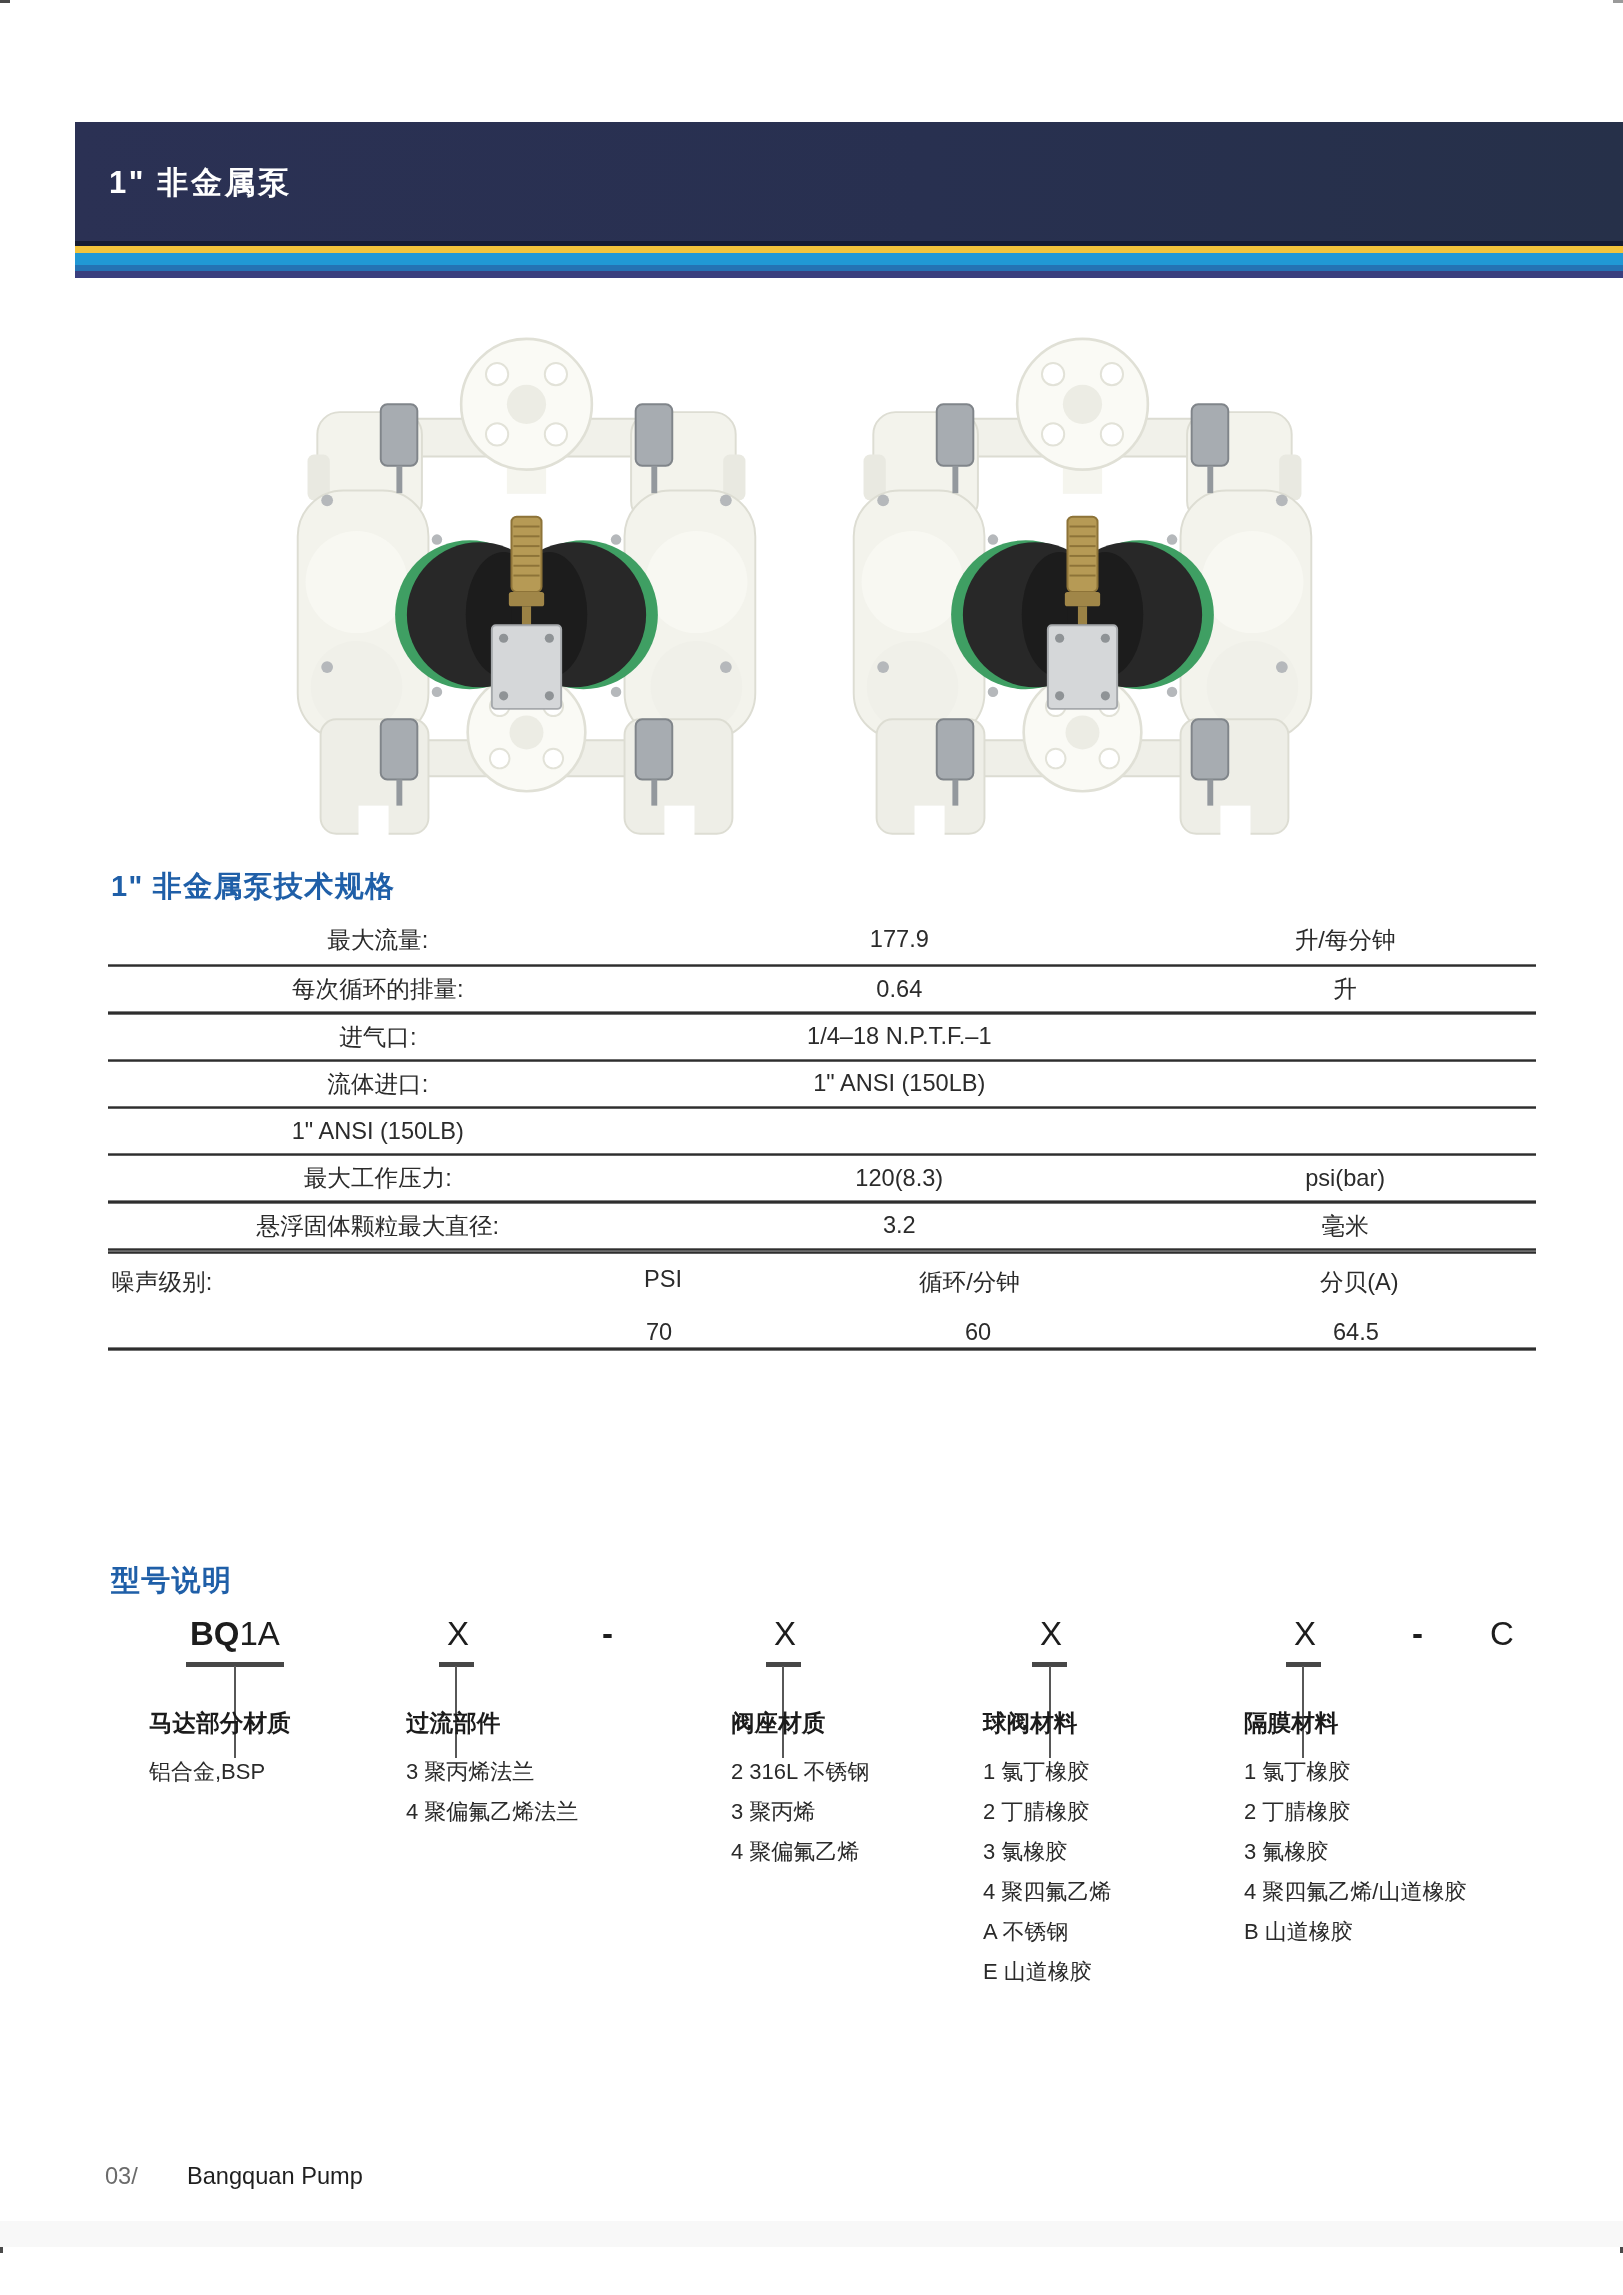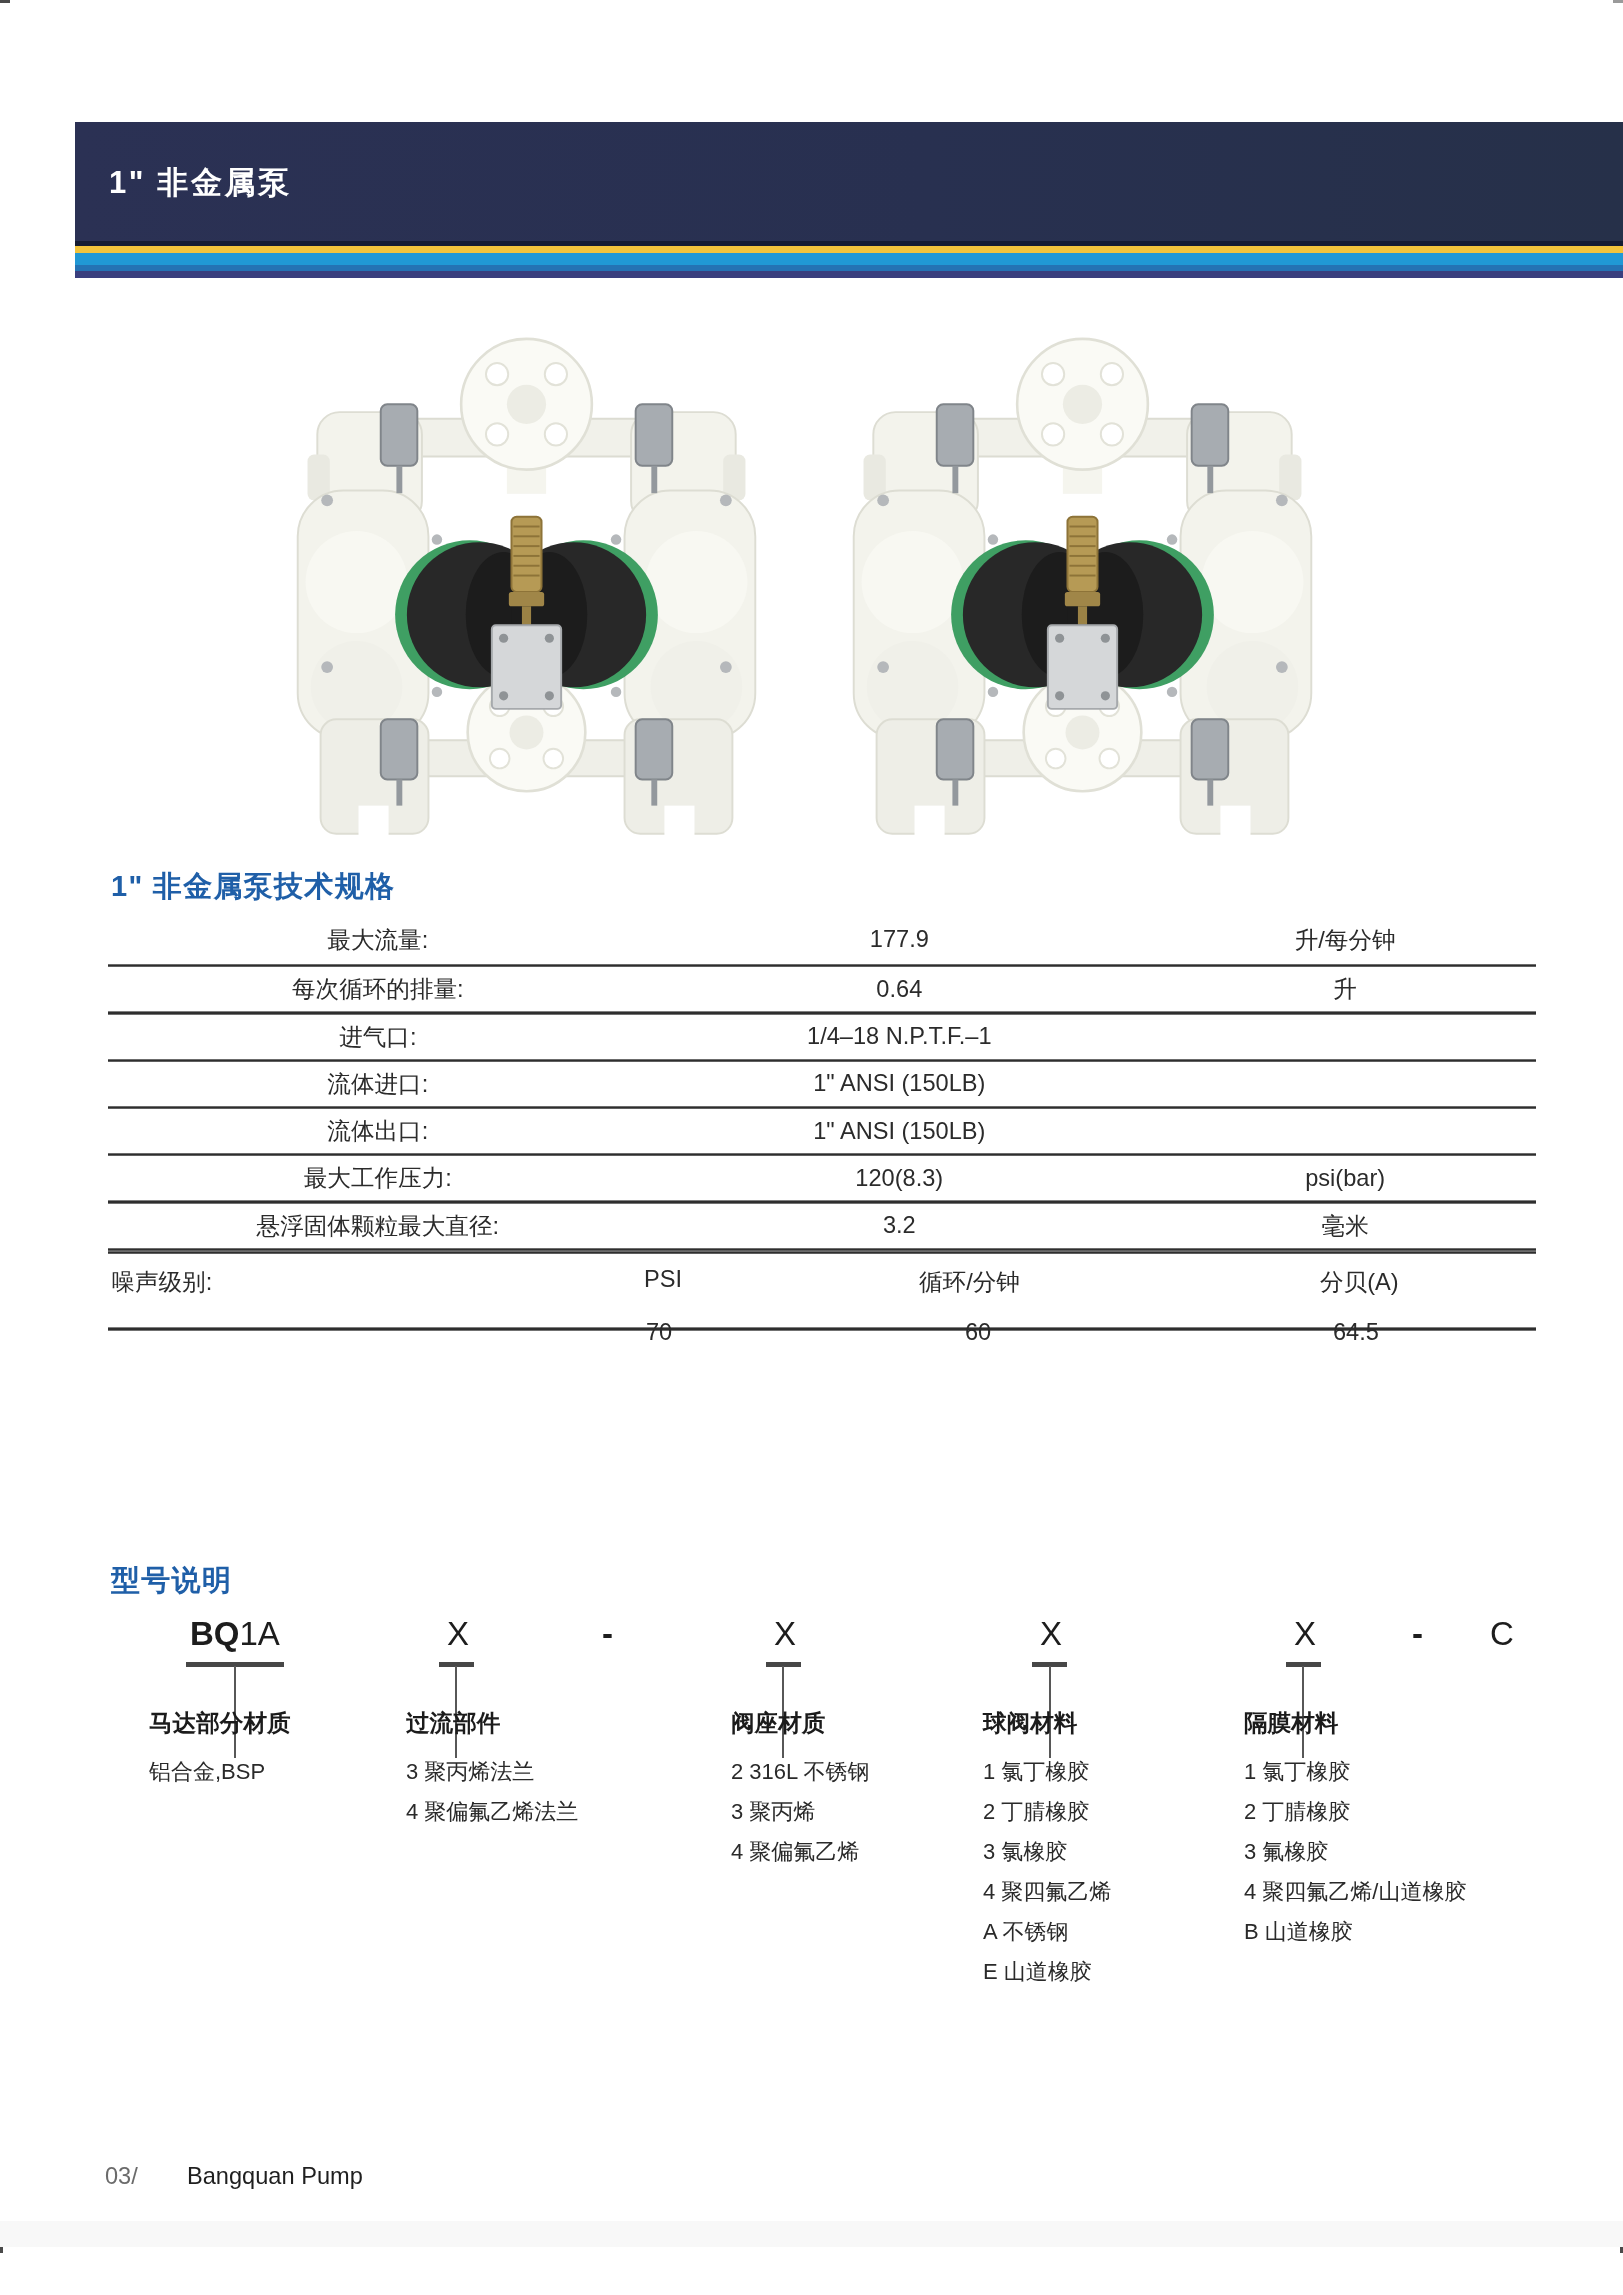--- a/index.html
+++ b/index.html
@@ -28,21 +28,21 @@
 
   
   .sec-heading{position:absolute;font-size:29px;font-weight:bold;color:#1f5fa8;letter-spacing:1.3px;}
 
   
   .spec-table{position:absolute;left:108px;top:915px;width:1428px;text-align:center;}
   .trow{display:grid;grid-template-columns:533px 510px 1fr;align-items:center;
         padding-left:3.3px;font-size:23.6px;color:#2b2b2b;height:44px;}
   .trow.first{height:49px;}
   .rule{height:3.3px;background:linear-gradient(to bottom,#b9b9b9,#2e2e2e 30%,#2e2e2e 72%,#a8a8a8);}
-  .noise-row{position:relative;height:73px;font-size:23.6px;color:#2b2b2b;}
+  .noise-row{position:relative;height:93px;font-size:23.6px;color:#2b2b2b;}
   .noise-row span{position:absolute;white-space:nowrap;}
 
   
   .code-part{position:absolute;top:1615px;font-size:33px;color:#1d1d1d;white-space:nowrap;}
   .code-bold{font-weight:900;}
   .tick-bar{position:absolute;top:1662px;height:4.6px;background:#474747;}
   .tick-line{position:absolute;top:1666px;width:2px;height:92px;background:#575757;}
   .model-col{position:absolute;top:1707px;}
   .model-col-title{font-size:23.6px;font-weight:bold;color:#1b1b1b;margin-bottom:13px;white-space:nowrap;}
   .model-item{font-size:22px;color:#2a2a2a;line-height:40px;white-space:nowrap;}
@@ -195,21 +195,20 @@
       <span></span>
     </div>
     <div class="rule"></div>
     <div class="trow">
       <span>流体进口:</span>
       <span>1" ANSI (150LB)</span>
       <span></span>
     </div>
     <div class="rule"></div>
     <div class="trow">
-      <span>流体出口:</span>
       <span>1" ANSI (150LB)</span>
       <span></span>
     </div>
     <div class="rule"></div>
     <div class="trow">
       <span>最大工作压力:</span>
       <span>120(8.3)</span>
       <span>psi(bar)</span>
     </div>
     <div class="rule"></div>

